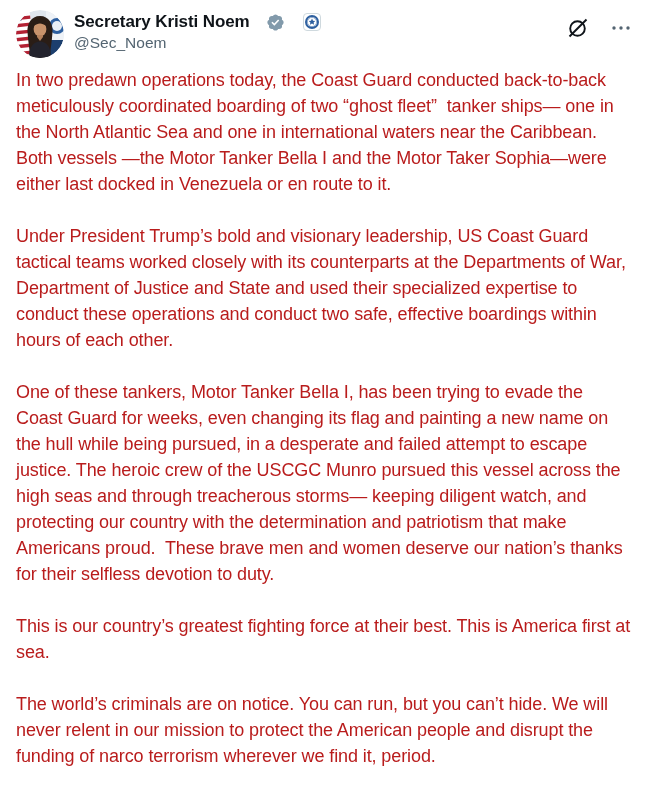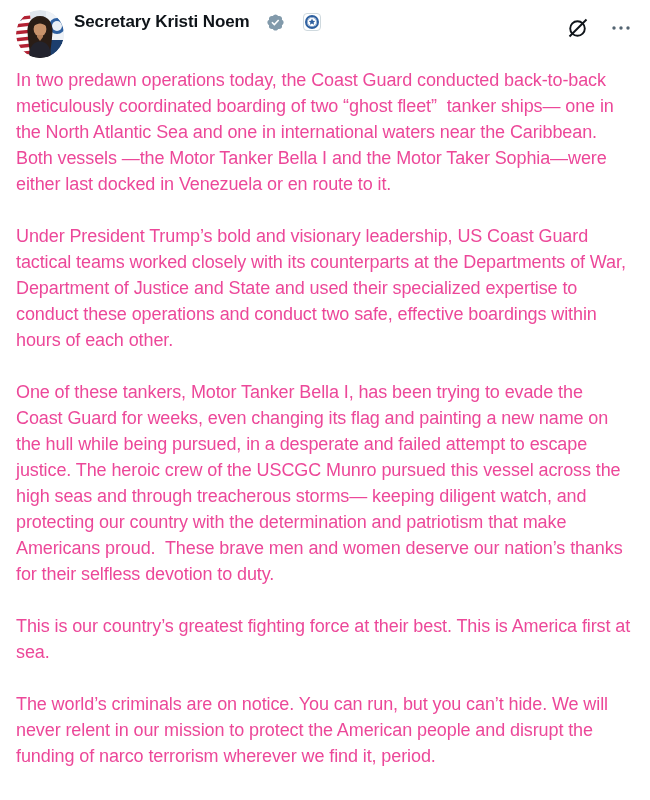--- a/index.html
+++ b/index.html
@@ -87,21 +87,21 @@
     background: none;
     border: none;
     padding: 2px;
     cursor: pointer;
     display: inline-flex;
     align-items: center;
   }
   
   .tweet-body {
     margin-top: 9px;
-    color: #ec4899;
+    color: #b91c1c;
     font-size: 18px;
     line-height: 26px;
     letter-spacing: -0.1px;
   }
   .tweet-body p {
     margin: 0 0 26px 0;
     white-space: pre-wrap;
   }
   .tweet-body p:last-child { margin-bottom: 0; }
 </style>
@@ -157,20 +157,21 @@
         </span>
         <span class="affiliation-badge">
           <svg viewBox="0 0 16 16" width="16" height="16">
             <circle cx="8" cy="8" r="7" fill="#2d5f9f"></circle>
             <circle cx="8" cy="8" r="5.1" fill="#ffffff"></circle>
             <circle cx="8" cy="8" r="4.6" fill="none" stroke="#2d5f9f" stroke-width="0.5"></circle>
             <path d="M8 4.6 L9 6.8 L11.2 7 L9.6 8.5 L10.1 10.8 L8 9.6 L5.9 10.8 L6.4 8.5 L4.8 7 L7 6.8 Z" fill="#2d5f9f"></path>
           </svg>
         </span>
       </div>
+      <span class="user-handle">@Sec_Noem</span>
     </div>
 
     <div class="header-actions">
       <button class="icon-btn" aria-label="Grok actions">
         <svg width="24" height="24" viewBox="0 0 24 24">
           <circle cx="11.5" cy="12.5" r="7.3" fill="none" stroke="#0f1419" stroke-width="1.9"></circle>
           <line x1="3.5" y1="20.5" x2="20.5" y2="3.5" stroke="#0f1419" stroke-width="1.9"></line>
         </svg>
       </button>
       <button class="icon-btn" aria-label="More">

